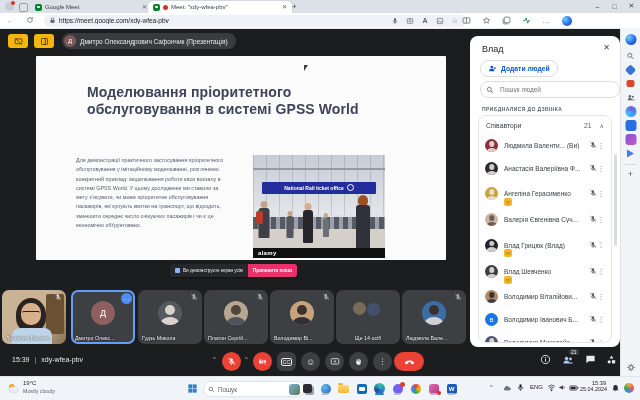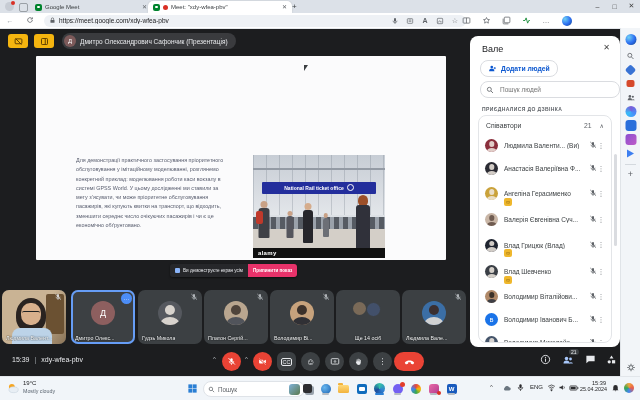--- a/index.html
+++ b/index.html
@@ -186,20 +186,21 @@
         <rect x="4" y="4" width="16" height="16" rx="2" fill="none" stroke="#5c3c00" stroke-width="2.5"></rect>
         <path d="M14 4v16" stroke="#5c3c00" stroke-width="2.5"></path>
       </svg>
   </div>
   <div class="presenterpill">
     <span class="lav" style="width:12px;height:12px;border-radius:50%;background:#7d5a5a;font-size:6px">Д</span>
     <span>Дмитро Олександрович Сафончик (Презентація)</span>
   </div>
 
   <div class="slide">
+    <div class="slide-title">Моделювання пріоритетного обслуговування в системі GPSS World</div>
     <div class="slide-body">Для демонстрації практичного застосування пріоритетного обслуговування у імітаційному моделюванні, розглянемо конкретний приклад: моделювання роботи каси вокзалу в системі GPSS World. У цьому дослідженні ми ставили за мету з’ясувати, чи може пріоритетне обслуговування пасажирів, які купують квитки на транспорт, що відходить, зменшити середнє число очікуючих пасажирів і чи є це економічно обґрунтовано.</div>
     <div class="abs" style="left:268px;top:9px;width:0;height:0;border-left:4px solid #3c4043;border-bottom:6px solid transparent"></div>
     <div class="photo">
       <div class="glass"></div>
       <div class="beam"></div>
       <div class="railsign">
         <span>National Rail ticket office</span>
         <span style="width:5px;height:5px;border-radius:50%;border:1px solid #fff;display:inline-block"></span>
       </div>
       <div class="barriers"></div>
@@ -391,21 +392,21 @@
   </div>
   <div class="abs" style="left:606px;top:354px">
     <svg width="11" height="11" viewBox="0 0 24 24" fill="#e8eaed">
         <path d="M12 3l4.2 7H7.8z"></path>
         <circle cx="7" cy="17" r="3.5"></circle>
         <rect x="13" y="13.5" width="7" height="7"></rect>
       </svg>
   </div>
 
   <div class="panel">
-    <div class="abs" style="left:12px;top:8px;font-size:9px;color:#202124">Вале</div>
+    <div class="abs" style="left:12px;top:8px;font-size:9px;color:#202124">Влад</div>
     <div class="abs" style="right:10px;top:7px;color:#444;font-size:8px">✕</div>
     <div class="addbtn">
       <svg width="9" height="9" viewBox="0 0 24 24">
           <circle cx="10" cy="8" r="3.5" fill="#0b57d0"></circle>
           <path d="M3 19a7 7 0 0 1 14 0z" fill="#0b57d0"></path>
           <path d="M18 8v6M15 11h6" stroke="#0b57d0" stroke-width="2" fill="none"></path>
         </svg>
       <span>Додати людей</span>
     </div>
     <div class="psearch">

